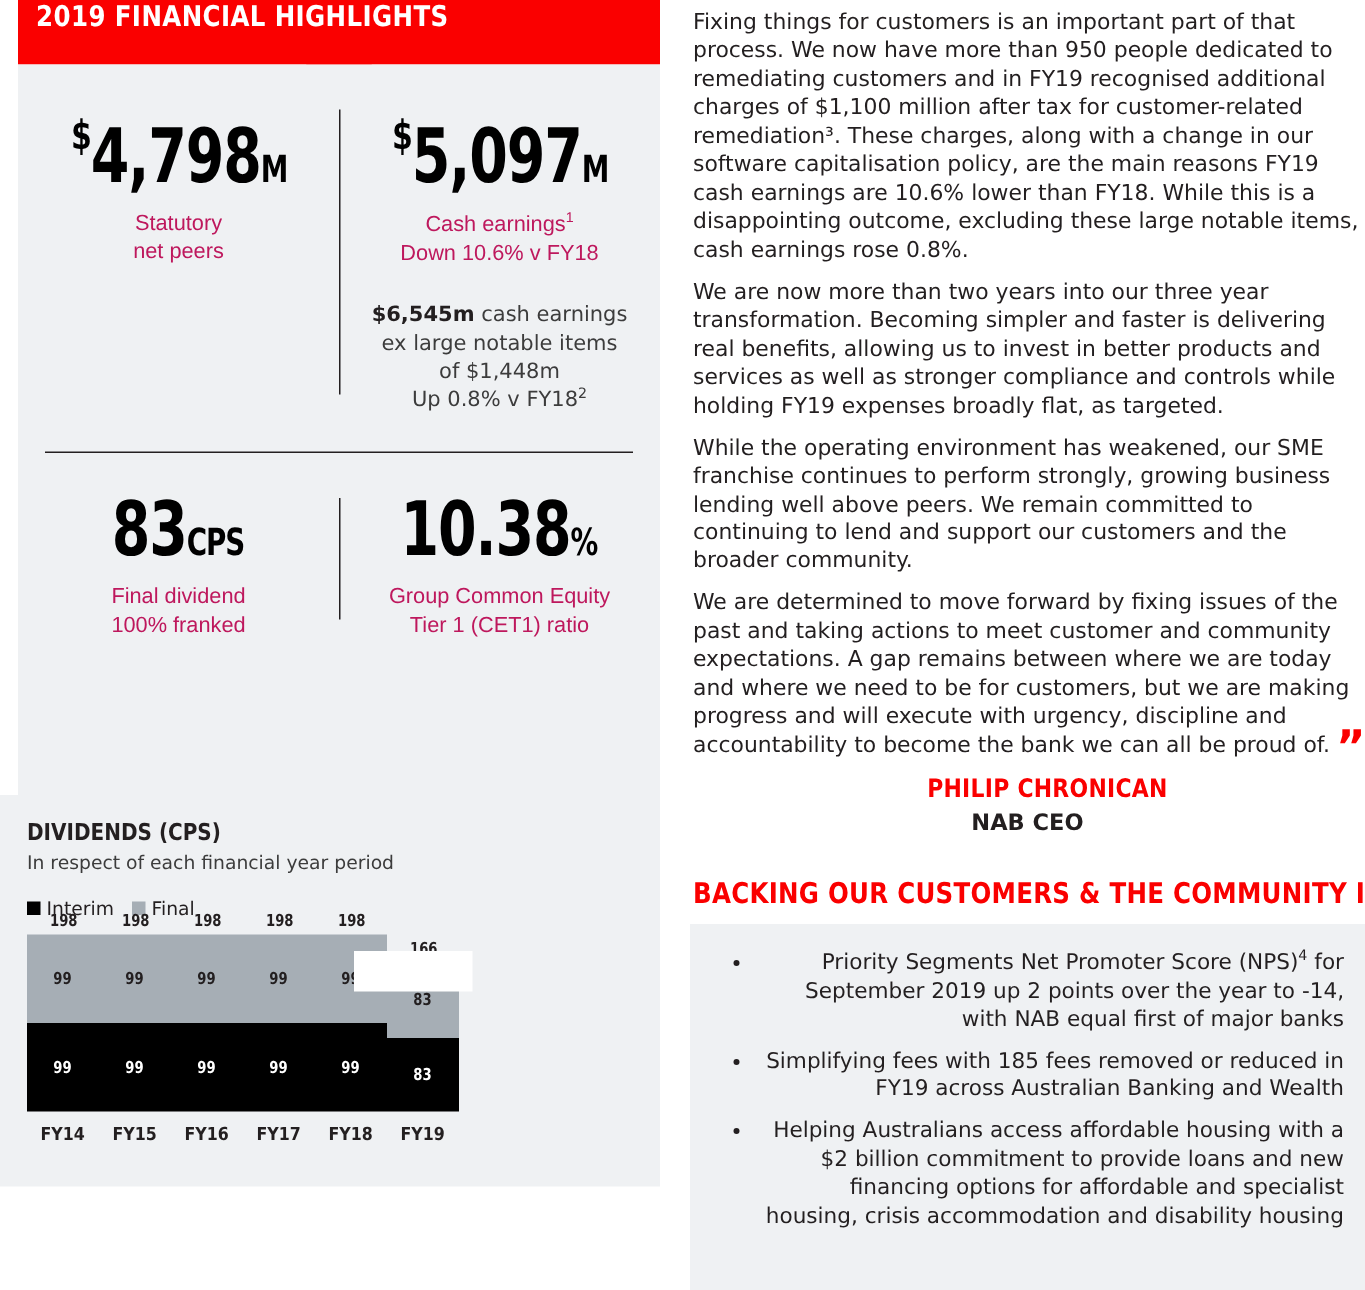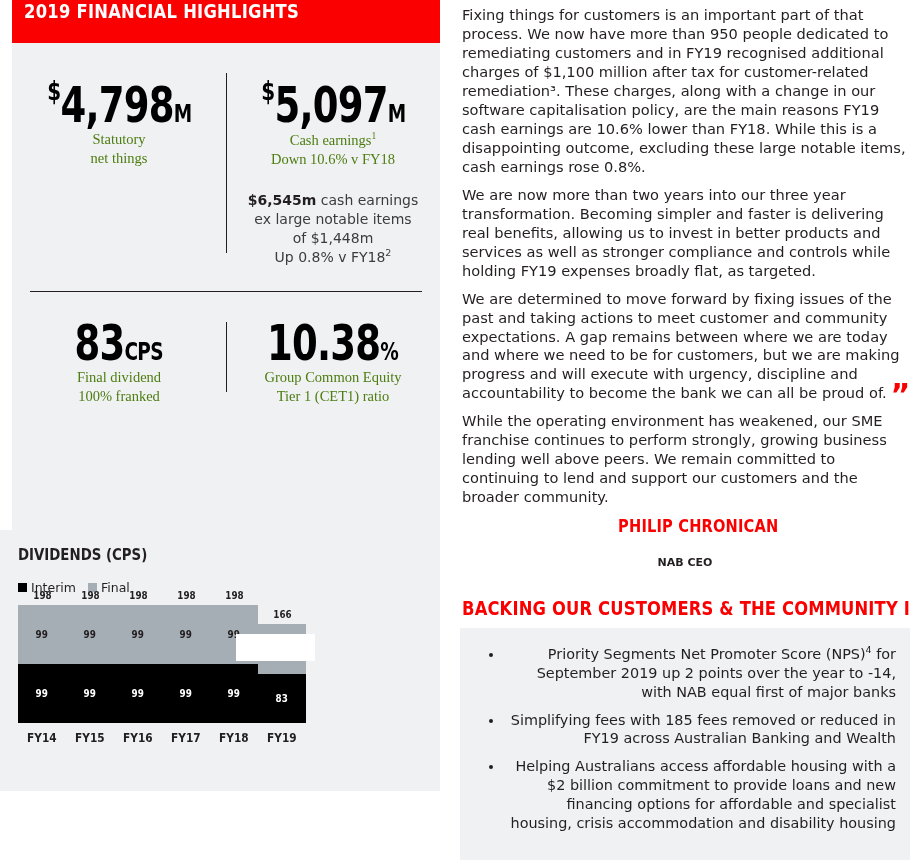--- a/index.html
+++ b/index.html
@@ -99,23 +99,23 @@
   .big-num .dollar {
     font-size: 27px;
     vertical-align: 22px;
   }
   .big-num .unit {
     font-size: 25px;
   }
   .metric-label {
     font-size: 14.5px;
     line-height: 1.32;
-    color: #4d7c0f;
-    margin-top: 0;
-    font-family: Liberation Serif, serif;
+    color: #be185d;
+    margin-top: 11px;
+    font-family: Liberation Sans, sans-serif;
   }
   .metric-label sup { font-size: 9.5px; }
 
   .sub-note {
     text-align: center;
     font-size: 14px;
     line-height: 1.34;
     color: #3c3c3c;
     margin-top: 22px;
     padding: 0 20px;
@@ -273,23 +273,23 @@
     font-weight: bold;
     font-size: 17px;
     letter-spacing: 0.2px;
     transform: scaleX(0.86);
     transform-origin: right center;
     display: inline-block;
   }
   .attrib-role {
     font-family: "DejaVu Sans", sans-serif;
     font-weight: bold;
-    font-size: 11px;
-    color: #231f20;
-    margin-top: 20px;
+    font-size: 15px;
+    color: #231f20;
+    margin-top: 3px;
   }
 
   
   .backing-panel {
     background: #eff1f3;
     width: 450px;
     box-sizing: border-box;
     padding: 16px 14px 16px 10px;
     height: 261px;
   }
@@ -315,21 +315,21 @@
 
   <div class="panel highlights">
 
     <div class="metrics-row">
       <div class="v-divider"></div>
 
       <div class="metric">
         <div class="big-num"><span class="dollar">$</span><span>4,798</span><span class="unit">M</span></div>
         <div class="metric-label">
           <span>Statutory</span><br>
-          <span>net things</span>
+          <span>net peers</span>
         </div>
       </div>
 
       <div class="metric">
         <div class="big-num"><span class="dollar">$</span><span>5,097</span><span class="unit">M</span></div>
         <div class="metric-label">
           <span>Cash earnings</span><sup>1</sup><br>
           <span>Down 10.6% v FY18</span>
         </div>
         <div class="sub-note">
@@ -360,20 +360,21 @@
           <span>Group Common Equity</span><br>
           <span>Tier 1 (CET1) ratio</span>
         </div>
       </div>
     </div>
   </div>
 
 
   <div class="chart-panel">
     <div class="chart-title">DIVIDENDS (CPS)</div>
+    <div class="chart-sub">In respect of each financial year period</div>
 
     <div class="legend">
       <div class="legend-item">
         <span class="swatch" style="background:#000000;"></span>
         <span>Interim</span>
       </div>
       <div class="legend-item">
         <span class="swatch" style="background:#a6aeb5;"></span>
         <span>Final</span>
       </div>
@@ -443,22 +444,22 @@
       </div>
     <div class="white-patch" style="left:236px; top:104px; width:79px; height:27px;"></div>
   </div>
 </div>
 
 <div class="col-right">
 
   <div class="quote-block" id="quote-block">
       <p>Fixing things for customers is an important part of that process. We now have more than 950 people dedicated to remediating customers and in FY19 recognised additional charges of $1,100 million after tax for customer-related remediation³. These charges, along with a change in our software capitalisation policy, are the main reasons FY19 cash earnings are 10.6% lower than FY18. While this is a disappointing outcome, excluding these large notable items, cash earnings rose 0.8%.</p>
       <p>We are now more than two years into our three year transformation. Becoming simpler and faster is delivering real benefits, allowing us to invest in better products and services as well as stronger compliance and controls while holding FY19 expenses broadly flat, as targeted.</p>
+      <p>While the operating environment has weakened, our SME franchise continues to perform strongly, growing business lending well above peers. We remain committed to continuing to lend and support our customers and the broader community.</p>
       <p>We are determined to move forward by fixing issues of the past and taking actions to meet customer and community expectations. A gap remains between where we are today and where we need to be for customers, but we are making progress and will execute with urgency, discipline and accountability to become the bank we can all be proud of.<span class="qmark-end">”</span></p>
-      <p>While the operating environment has weakened, our SME franchise continues to perform strongly, growing business lending well above peers. We remain committed to continuing to lend and support our customers and the broader community.</p>
     </div>
 
   <div class="attrib">
     <div class="attrib-name">PHILIP CHRONICAN</div>
     <div class="attrib-role">NAB CEO</div>
   </div>
 
   <div class="so-head-wrap" style="margin-top:28px;">
     <div class="section-head">BACKING OUR CUSTOMERS &amp; THE COMMUNITY IN 2019</div>
   </div>

